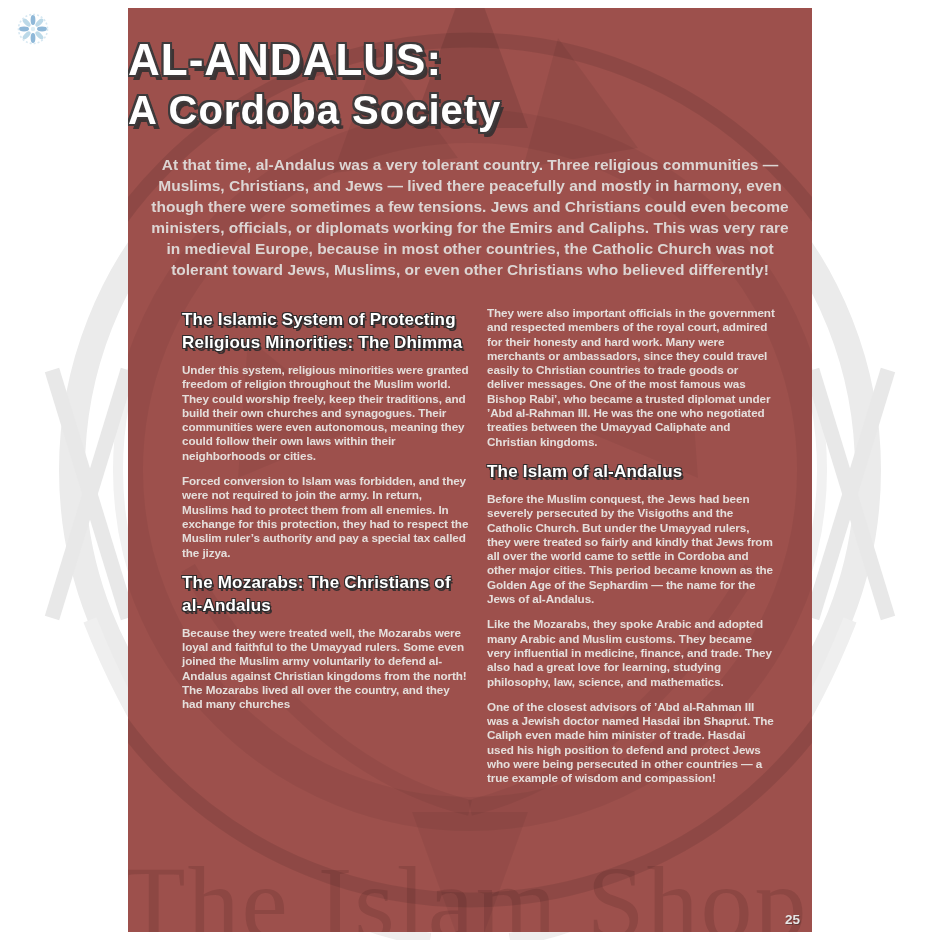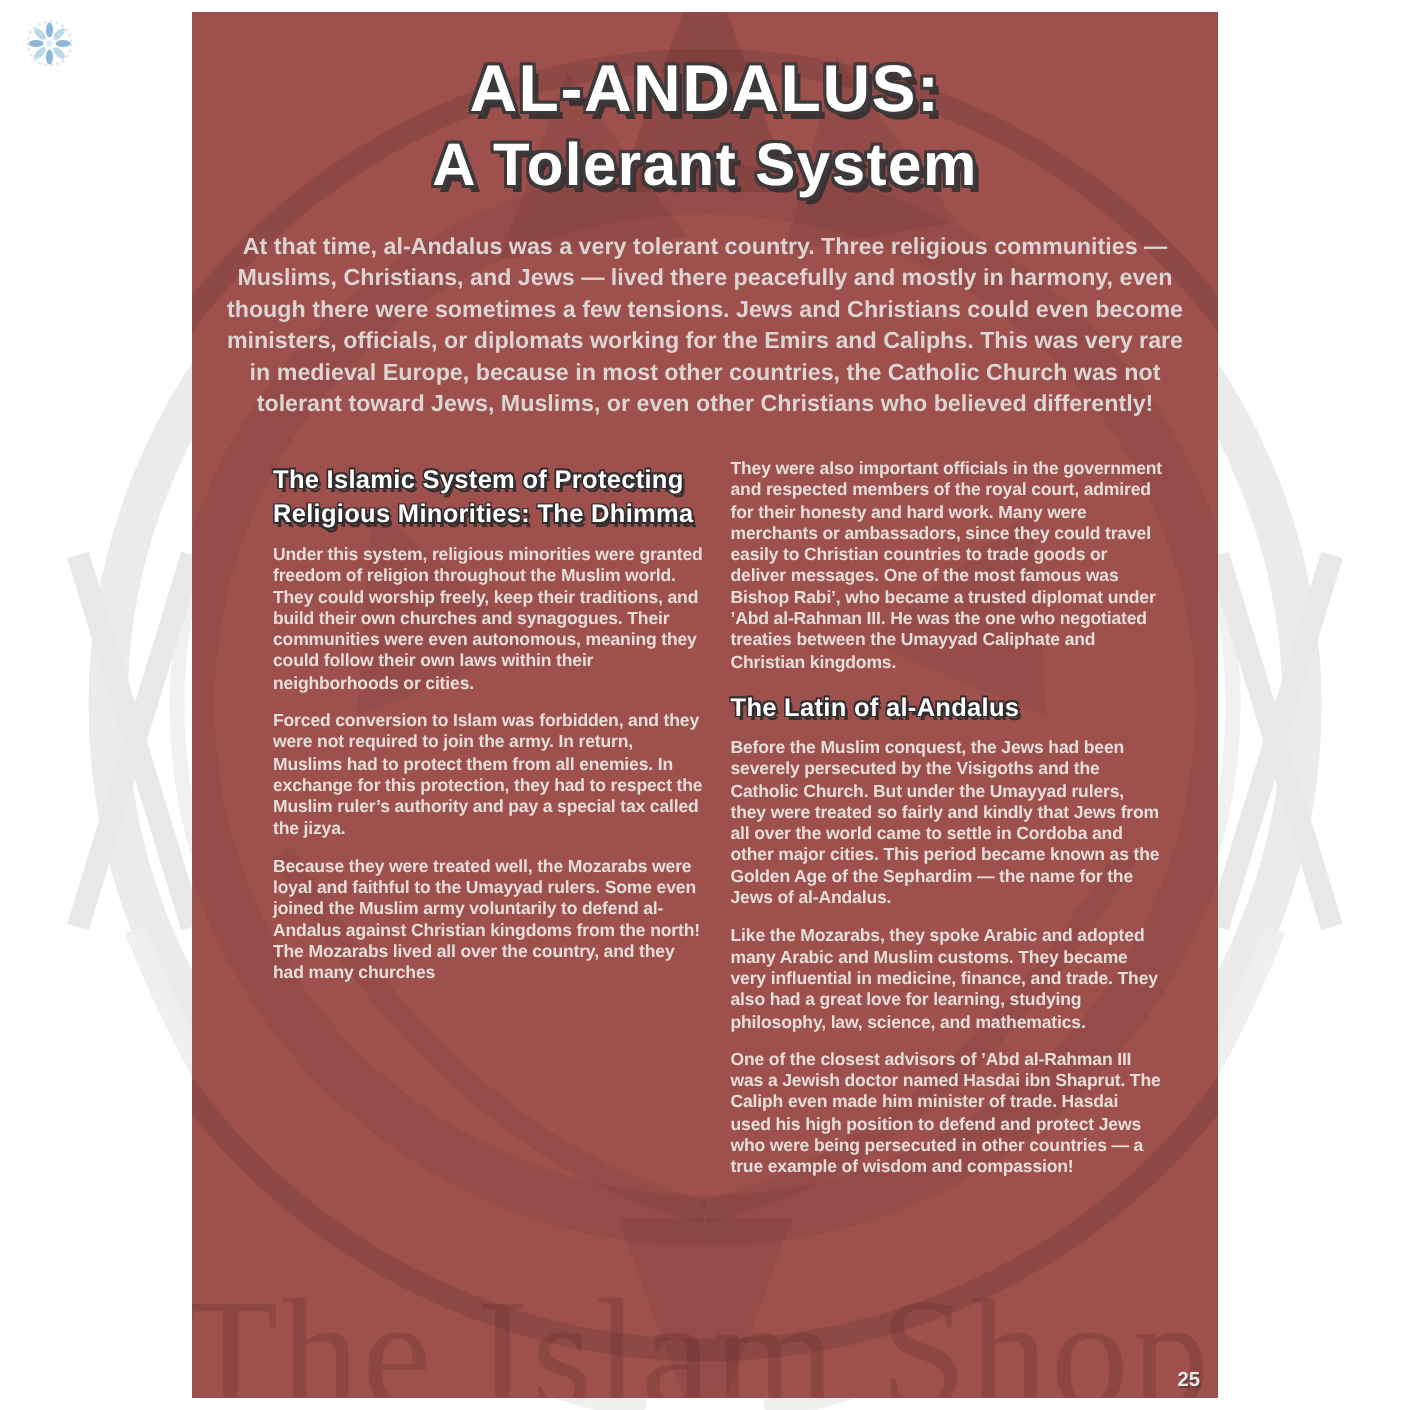--- a/index.html
+++ b/index.html
@@ -18,21 +18,21 @@
   }
   .page-ornament{position:absolute;left:0;top:0;z-index:0;pointer-events:none;}
   .wm{
     position:absolute;left:-6px;bottom:-30px;z-index:0;
     font-family:"Liberation Serif",serif;font-size:104px;font-weight:400;
     white-space:nowrap;letter-spacing:2px;color:rgba(30,5,5,0.12);
     pointer-events:none;
   }
   .content{position:relative;z-index:1;}
 
-  .title{margin:26px 0 0;text-align:center;line-height:1;}
+  .title{margin:26px 0 0;line-height:1;}
   .title-line{
     display:block;color:#ffffff;font-weight:bold;letter-spacing:1px;
     text-shadow:
       -2px -2px 0 #3e3a3b, 2px -2px 0 #3e3a3b, -2px 2px 0 #3e3a3b, 2px 2px 0 #3e3a3b,
       -2px 0 0 #3e3a3b, 2px 0 0 #3e3a3b, 0 -2px 0 #3e3a3b, 0 2px 0 #3e3a3b,
       4px 5px 0 rgba(52,48,49,0.9);
   }
   .title-line1{font-size:44px;line-height:52px;}
   .title-line2{font-size:40px;line-height:48px;}
 
@@ -115,37 +115,38 @@
       <path d="M60 560 Q 180 760 342 800" stroke="rgba(0,0,0,0.05)" stroke-width="16" fill="none"></path>
       <path d="M624 560 Q 504 760 342 800" stroke="rgba(0,0,0,0.05)" stroke-width="16" fill="none"></path>
     </svg>
 
     <div class="wm">The Islam Shop</div>
 
     <div class="content">
 
       <h1 class="title">
         <span class="title-line title-line1">AL-ANDALUS:</span>
-        <span class="title-line title-line2">A Tolerant System</span>
+        <span class="title-line title-line2">A Cordoba Society</span>
       </h1>
 
       <p class="intro">At that time, al-Andalus was a very tolerant country. Three religious communities — Muslims, Christians, and Jews — lived there peacefully and mostly in harmony, even though there were sometimes a few tensions. Jews and Christians could even become ministers, officials, or diplomats working for the Emirs and Caliphs. This was very rare in medieval Europe, because in most other countries, the Catholic Church was not tolerant toward Jews, Muslims, or even other Christians who believed differently!</p>
 
       <div class="columns">
 
         <div class="col">
           <h2>The Islamic System of Protecting Religious Minorities: The Dhimma</h2>
           <p>Under this system, religious minorities were granted freedom of religion throughout the Muslim world. They could worship freely, keep their traditions, and build their own churches and synagogues. Their communities were even autonomous, meaning they could follow their own laws within their neighborhoods or cities.</p>
           <p>Forced conversion to Islam was forbidden, and they were not required to join the army. In return, Muslims had to protect them from all enemies. In exchange for this protection, they had to respect the Muslim ruler’s authority and pay a special tax called the jizya.</p>
+          <h2>The Mozarabs: The Christians of al-Andalus</h2>
           <p>Because they were treated well, the Mozarabs were loyal and faithful to the Umayyad rulers. Some even joined the Muslim army voluntarily to defend al-Andalus against Christian kingdoms from the north! The Mozarabs lived all over the country, and they had many churches</p>
         </div>
 
         <div class="col">
           <p>They were also important officials in the government and respected members of the royal court, admired for their honesty and hard work. Many were merchants or ambassadors, since they could travel easily to Christian countries to trade goods or deliver messages. One of the most famous was Bishop Rabi’, who became a trusted diplomat under ’Abd al-Rahman III. He was the one who negotiated treaties between the Umayyad Caliphate and Christian kingdoms.</p>
-          <h2>The Latin of al-Andalus</h2>
+          <h2>The Islam of al-Andalus</h2>
           <p>Before the Muslim conquest, the Jews had been severely persecuted by the Visigoths and the Catholic Church. But under the Umayyad rulers, they were treated so fairly and kindly that Jews from all over the world came to settle in Cordoba and other major cities. This period became known as the Golden Age of the Sephardim — the name for the Jews of al-Andalus.</p>
           <p>Like the Mozarabs, they spoke Arabic and adopted many Arabic and Muslim customs. They became very influential in medicine, finance, and trade. They also had a great love for learning, studying philosophy, law, science, and mathematics.</p>
           <p>One of the closest advisors of ’Abd al-Rahman III was a Jewish doctor named Hasdai ibn Shaprut. The Caliph even made him minister of trade. Hasdai used his high position to defend and protect Jews who were being persecuted in other countries — a true example of wisdom and compassion!</p>
         </div>
 
       </div>
     </div>
 
     <div class="page-number">25</div>
   </div>

